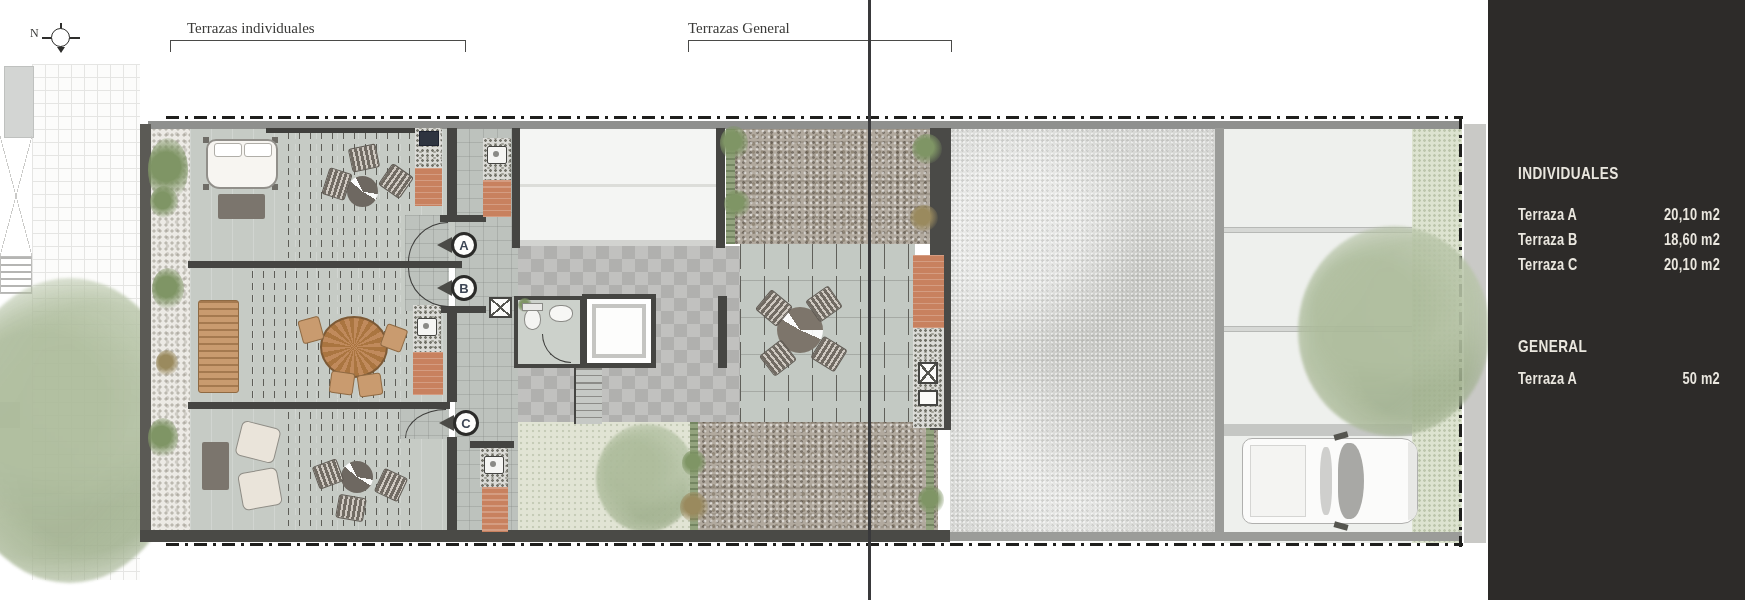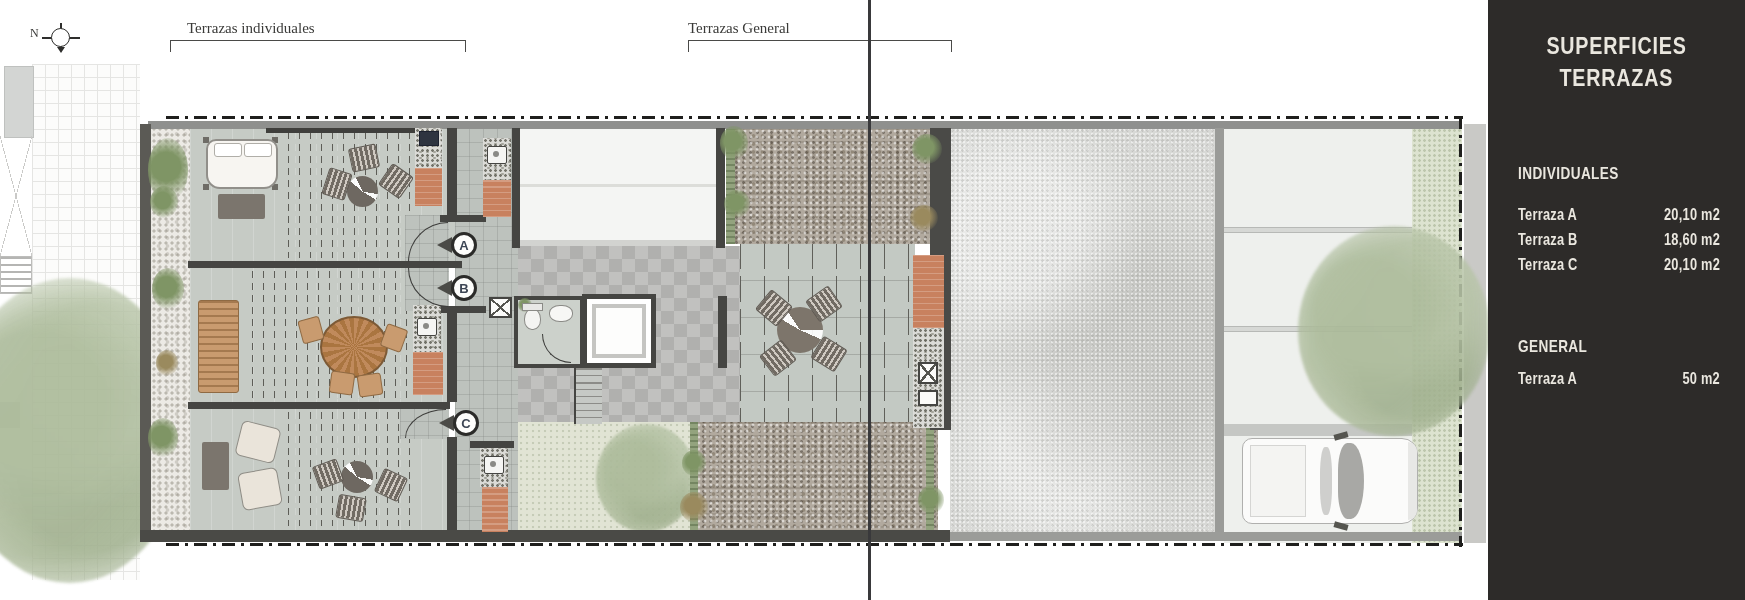--- a/index.html
+++ b/index.html
@@ -319,24 +319,20 @@
 
   <div class="abs lab" style="left:187px;top:20px;">Terrazas individuales</div>
   <div class="abs bracket" style="left:170px;top:40px;width:296px;"></div>
 
   <div class="abs lab" style="left:688px;top:20px;">Terrazas General</div>
   <div class="abs bracket" style="left:688px;top:40px;width:264px;"></div>
 
   <div class="abs" style="left:868px;top:0;width:3px;height:600px;background:#39393b;"></div>
 
   <div class="abs sb">
-    <div class="sbtitle">
-      <div><span class="condc">SUPERFICIES</span></div>
-      <div><span class="condc">TERRAZAS</span></div>
-    </div>
 
     <div class="sbhead" style="top:164px;">
       <span class="condl">INDIVIDUALES</span>
     </div>
     <div class="sbrow" style="top:206px;">
       <span class="condl">Terraza A</span>
       <span class="condr">20,10 m2</span>
     </div>
     <div class="sbrow" style="top:231px;">
       <span class="condl">Terraza B</span>

